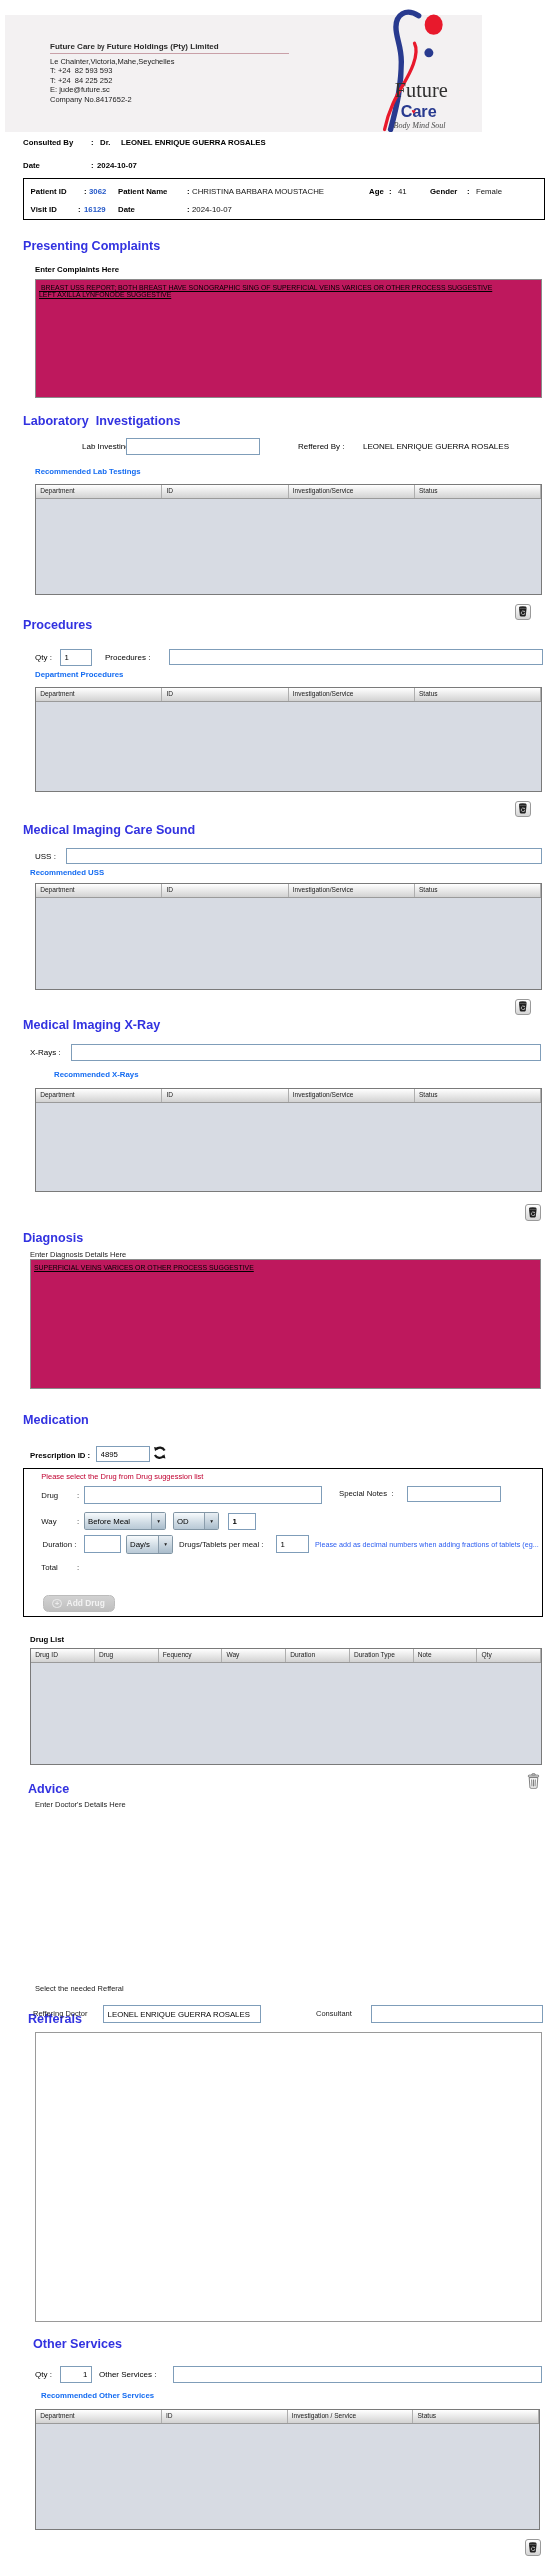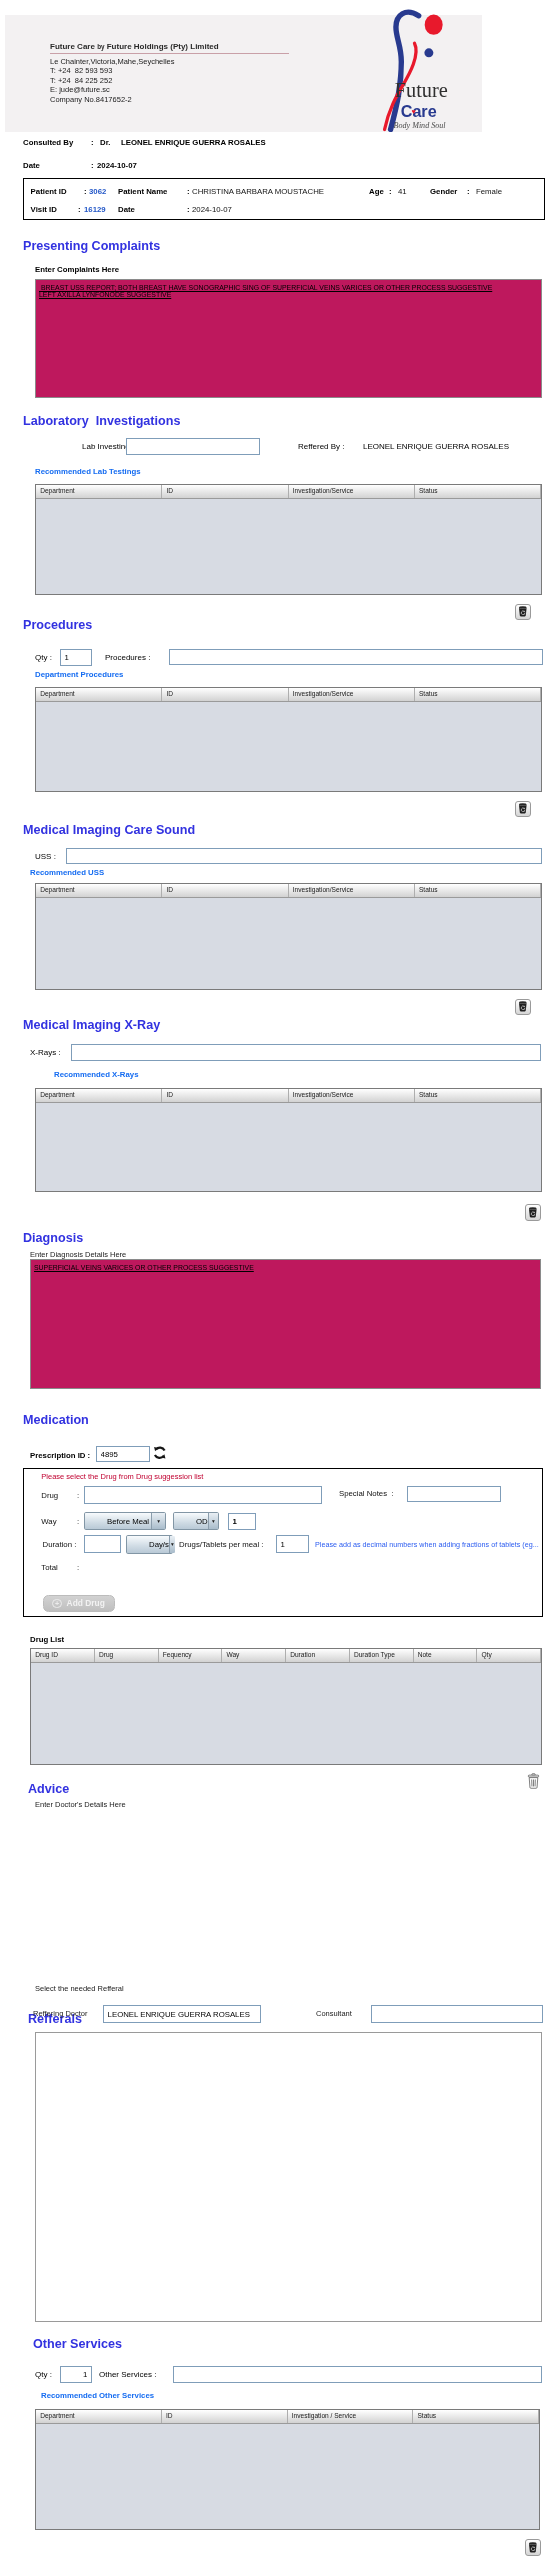--- a/index.html
+++ b/index.html
@@ -28,21 +28,21 @@
   .cols8{grid-template-columns:1fr 1fr 1fr 1fr 1fr 1fr 1fr 1fr;}
   .pbox{border:1.2px solid #000;background:#fff;box-sizing:border-box;}
   .medbox{border:1.8px solid #000;background:#fff;box-sizing:border-box;}
   .refbox{border:0.6px solid #9a9a9a;background:#fff;box-sizing:border-box;}
   .trash-btn{border:0.6px solid #9a9a9a;border-radius:3px;background:linear-gradient(#ffffff,#d5d5d5);
              display:flex;align-items:center;justify-content:center;padding:0;cursor:pointer;box-sizing:border-box;}
   .trash-plain{border:none;background:transparent;padding:0;cursor:pointer;}
   .dd{border:0.6px solid #8296a5;border-radius:1.8px;
       background:linear-gradient(#f8fbfd,#cfdbe4 60%,#b9c9d6);
       display:flex;align-items:center;box-sizing:border-box;}
-  .dd-text{flex:1;font:7.8px "Liberation Sans",sans-serif;padding-left:22px;color:#000;white-space:pre;}
+  .dd-text{flex:1;font:7.8px "Liberation Sans",sans-serif;padding-left:3px;color:#000;white-space:pre;}
   .dd-arrow{width:12.6px;align-self:stretch;border-left:0.6px solid #8b9dac;
             background:linear-gradient(#e9eff4,#a9bccb);display:flex;align-items:center;
             justify-content:center;font-size:4.8px;color:#222;border-radius:0 1.2px 1.2px 0;}
   .addbtn{border:0.6px solid #bcbcbc;border-radius:5.4px;background:linear-gradient(#d2d2d2,#bfbfbf);
           color:#f2f2f2;font:bold 8.4px "Liberation Sans",sans-serif;display:flex;align-items:center;
           gap:4.8px;justify-content:center;box-sizing:border-box;}
   .pluscirc{width:9.6px;height:9.6px;border:1.2px solid #ececec;border-radius:50%;display:flex;
             align-items:center;justify-content:center;font:bold 7.2px "Liberation Sans",sans-serif;
             color:#ececec;line-height:1;box-sizing:border-box;}
   .redhint{font:7.5px "Liberation Sans",sans-serif;color:#c00030;white-space:pre;}

